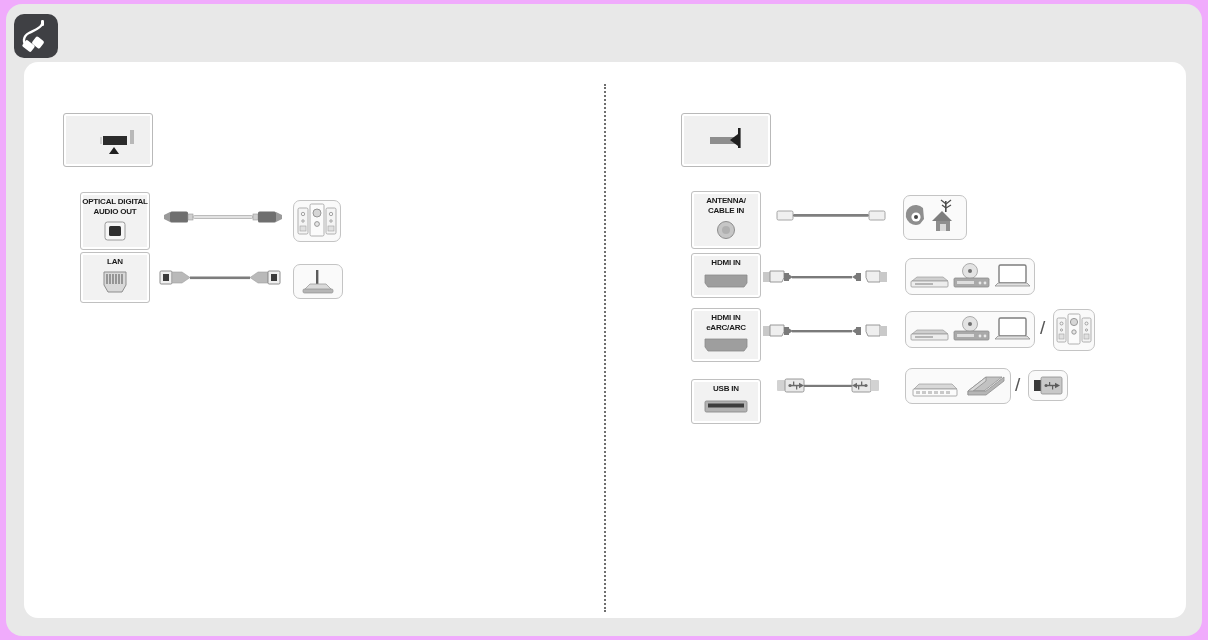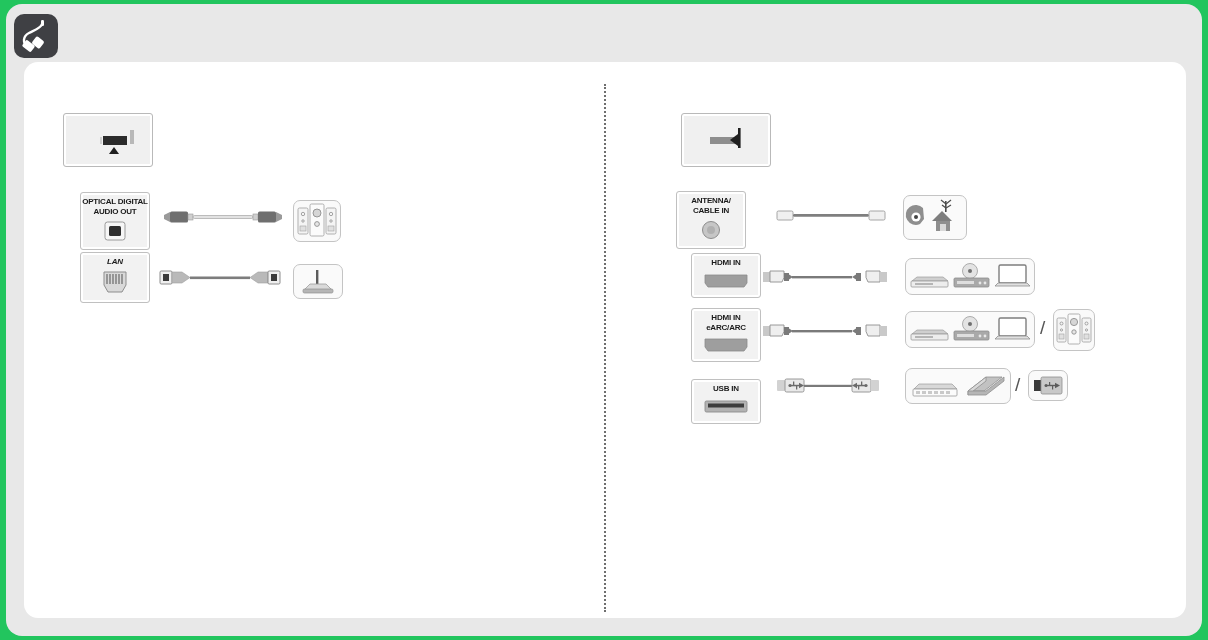--- a/index.html
+++ b/index.html
@@ -5,21 +5,21 @@
   html, body {
     margin: 0;
     padding: 0;
     background: #ffffff;
     font-family: "Liberation Sans", sans-serif;
   }
   #page {
     position: relative;
     width: 1208px;
     height: 640px;
-    background: #22c55e;
+    background: #f0abfc;
     overflow: hidden;
   }
 
   
   .chrome {
     position: absolute;
     left: 6px;
     top: 4px;
     width: 1196px;
     height: 632px;
@@ -172,21 +172,21 @@
         <rect x="16" y="3" width="14" height="32" rx="1.5" fill="#fbfbfb" stroke="#a8a8a8" stroke-width="0.9"></rect>
         <circle cx="23" cy="12" r="4" fill="#d6d6d6" stroke="#8f8f8f" stroke-width="0.9"></circle>
         <circle cx="23" cy="23" r="2.4" fill="#e6e6e6" stroke="#8f8f8f" stroke-width="0.9"></circle>
         <rect x="32" y="7" width="10" height="26" rx="1.5" fill="#f4f4f4" stroke="#a8a8a8" stroke-width="0.9"></rect>
         <circle cx="37" cy="13" r="1.7" fill="none" stroke="#8f8f8f" stroke-width="0.8"></circle>
         <circle cx="37" cy="20" r="1.2" fill="none" stroke="#8f8f8f" stroke-width="0.8"></circle>
         <rect x="34" y="25" width="6" height="5" fill="#e0e0e0" stroke="#a0a0a0" stroke-width="0.6"></rect>
       </svg>
     </div>
 
-    <div class="port-box" style="left:80px; top:252px;font-style:italic;">
+    <div class="port-box" style="left:80px; top:252px;">
       <div class="port-label">LAN</div>
       <svg class="port-art" width="68" height="26" viewBox="0 0 68 26">
         <path d="M23 2 h22 v13 l-4 7 h-14 l-4 -7 z" fill="#d9d9d9" stroke="#8d8d8d" stroke-width="1"></path>
         <g stroke="#5e5e5e" stroke-width="1.1">
           <line x1="26" y1="4" x2="26" y2="14"></line>
           <line x1="29" y1="4" x2="29" y2="14"></line>
           <line x1="32" y1="4" x2="32" y2="14"></line>
           <line x1="35" y1="4" x2="35" y2="14"></line>
           <line x1="38" y1="4" x2="38" y2="14"></line>
           <line x1="41" y1="4" x2="41" y2="14"></line>
@@ -218,21 +218,21 @@
   <div class="col" id="col-right">
 
     <div class="tv-thumb" style="left:681px; top:113px;">
       <svg width="86" height="50" viewBox="0 0 86 50">
         <rect x="28" y="23" width="26" height="7" fill="#8e8e8e"></rect>
         <rect x="56" y="14" width="2.6" height="20" fill="#1f1f1f"></rect>
         <polygon points="56,20 56,32 48,26" fill="#1f1f1f"></polygon>
       </svg>
     </div>
 
-    <div class="port-box" style="left:676px; top:191px;">
+    <div class="port-box" style="left:691px; top:191px;">
       <div class="port-label">ANTENNA/
 CABLE IN</div>
       <svg class="port-art" width="68" height="24" viewBox="0 0 68 24">
         <circle cx="34" cy="12" r="8.5" fill="#c6c6c6" stroke="#8d8d8d" stroke-width="1"></circle>
         <circle cx="34" cy="12" r="4" fill="#b0b0b0"></circle>
       </svg>
     </div>
 
     <div class="cable" style="left:777px; top:208px;">
       <svg width="112" height="18" viewBox="0 0 112 18">

